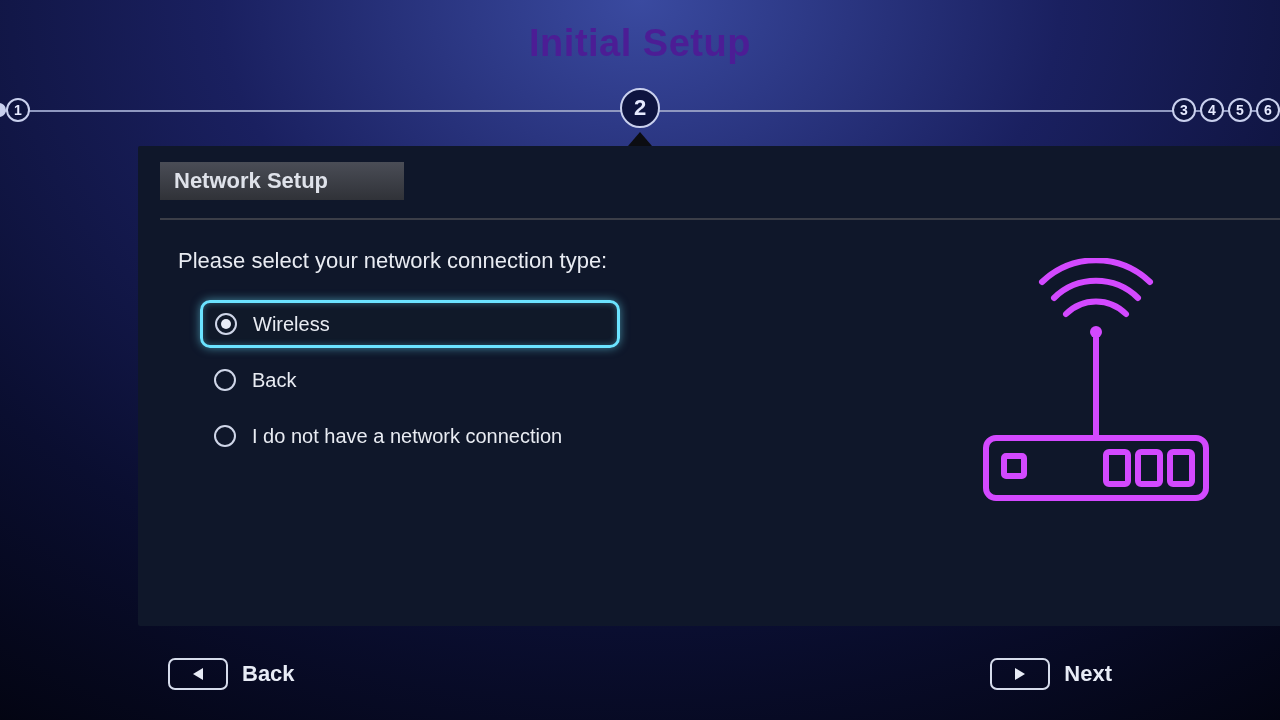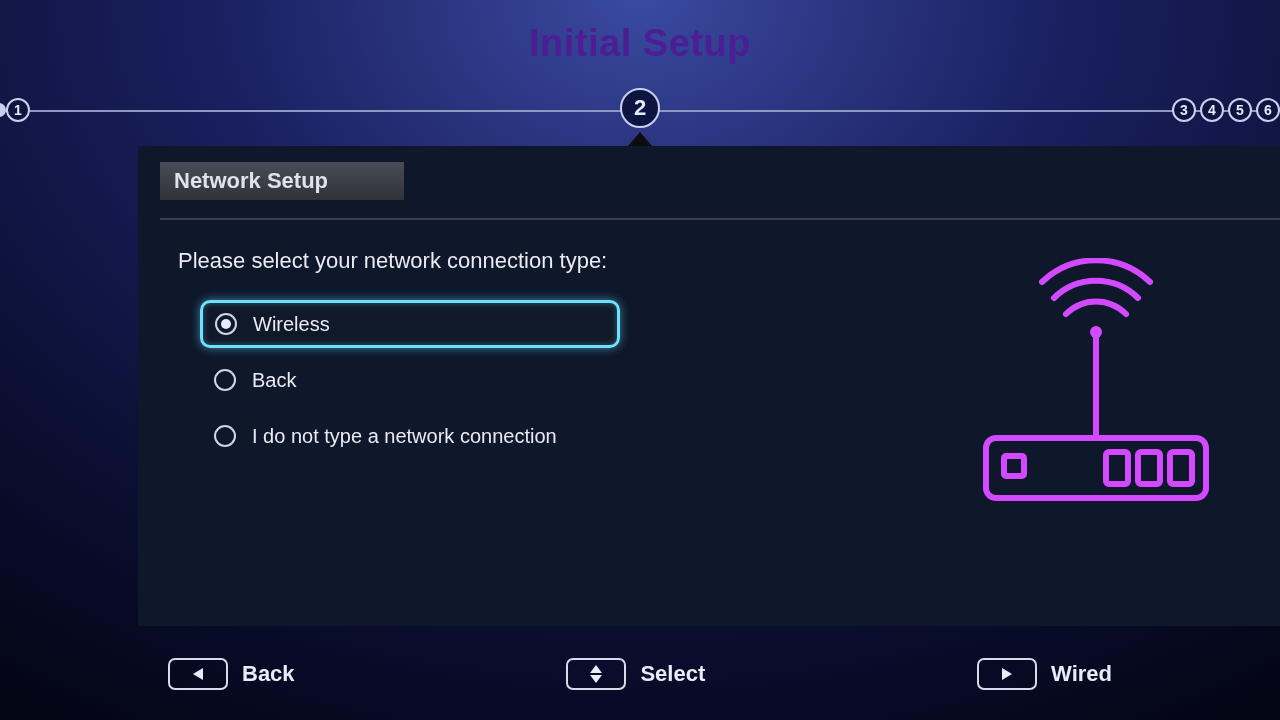--- a/index.html
+++ b/index.html
@@ -185,21 +185,21 @@
           <span>Wireless</span>
         </div>
 
         <div class="opt">
           <span class="radio-outer"></span>
           <span>Back</span>
         </div>
 
         <div class="opt">
           <span class="radio-outer"></span>
-          <span>I do not type a network connection</span>
+          <span>I do not have a network connection</span>
         </div>
 
       </div>
     </div>
 
     <div class="right">
       <svg class="router-icon" viewBox="0 0 280 260">
         <g fill="none" stroke="#d349ff" stroke-width="6" stroke-linecap="round">
 
           <rect x="30" y="180" width="220" height="60" rx="10"></rect>
@@ -224,26 +224,17 @@
 
 <div class="footer">
   <div class="fbtn">
     <span class="keycap">
         <span class="tri-left"></span>
       </span>
     <span>Back</span>
   </div>
   <div class="fbtn">
     <span class="keycap">
-        <span class="updown">
-          <span class="tri-up"></span>
-          <span class="tri-down"></span>
-        </span>
-      </span>
-    <span>Select</span>
-  </div>
-  <div class="fbtn">
-    <span class="keycap">
         <span class="tri-right"></span>
       </span>
-    <span>Wired</span>
+    <span>Next</span>
   </div>
 </div>
 
 </body></html>

